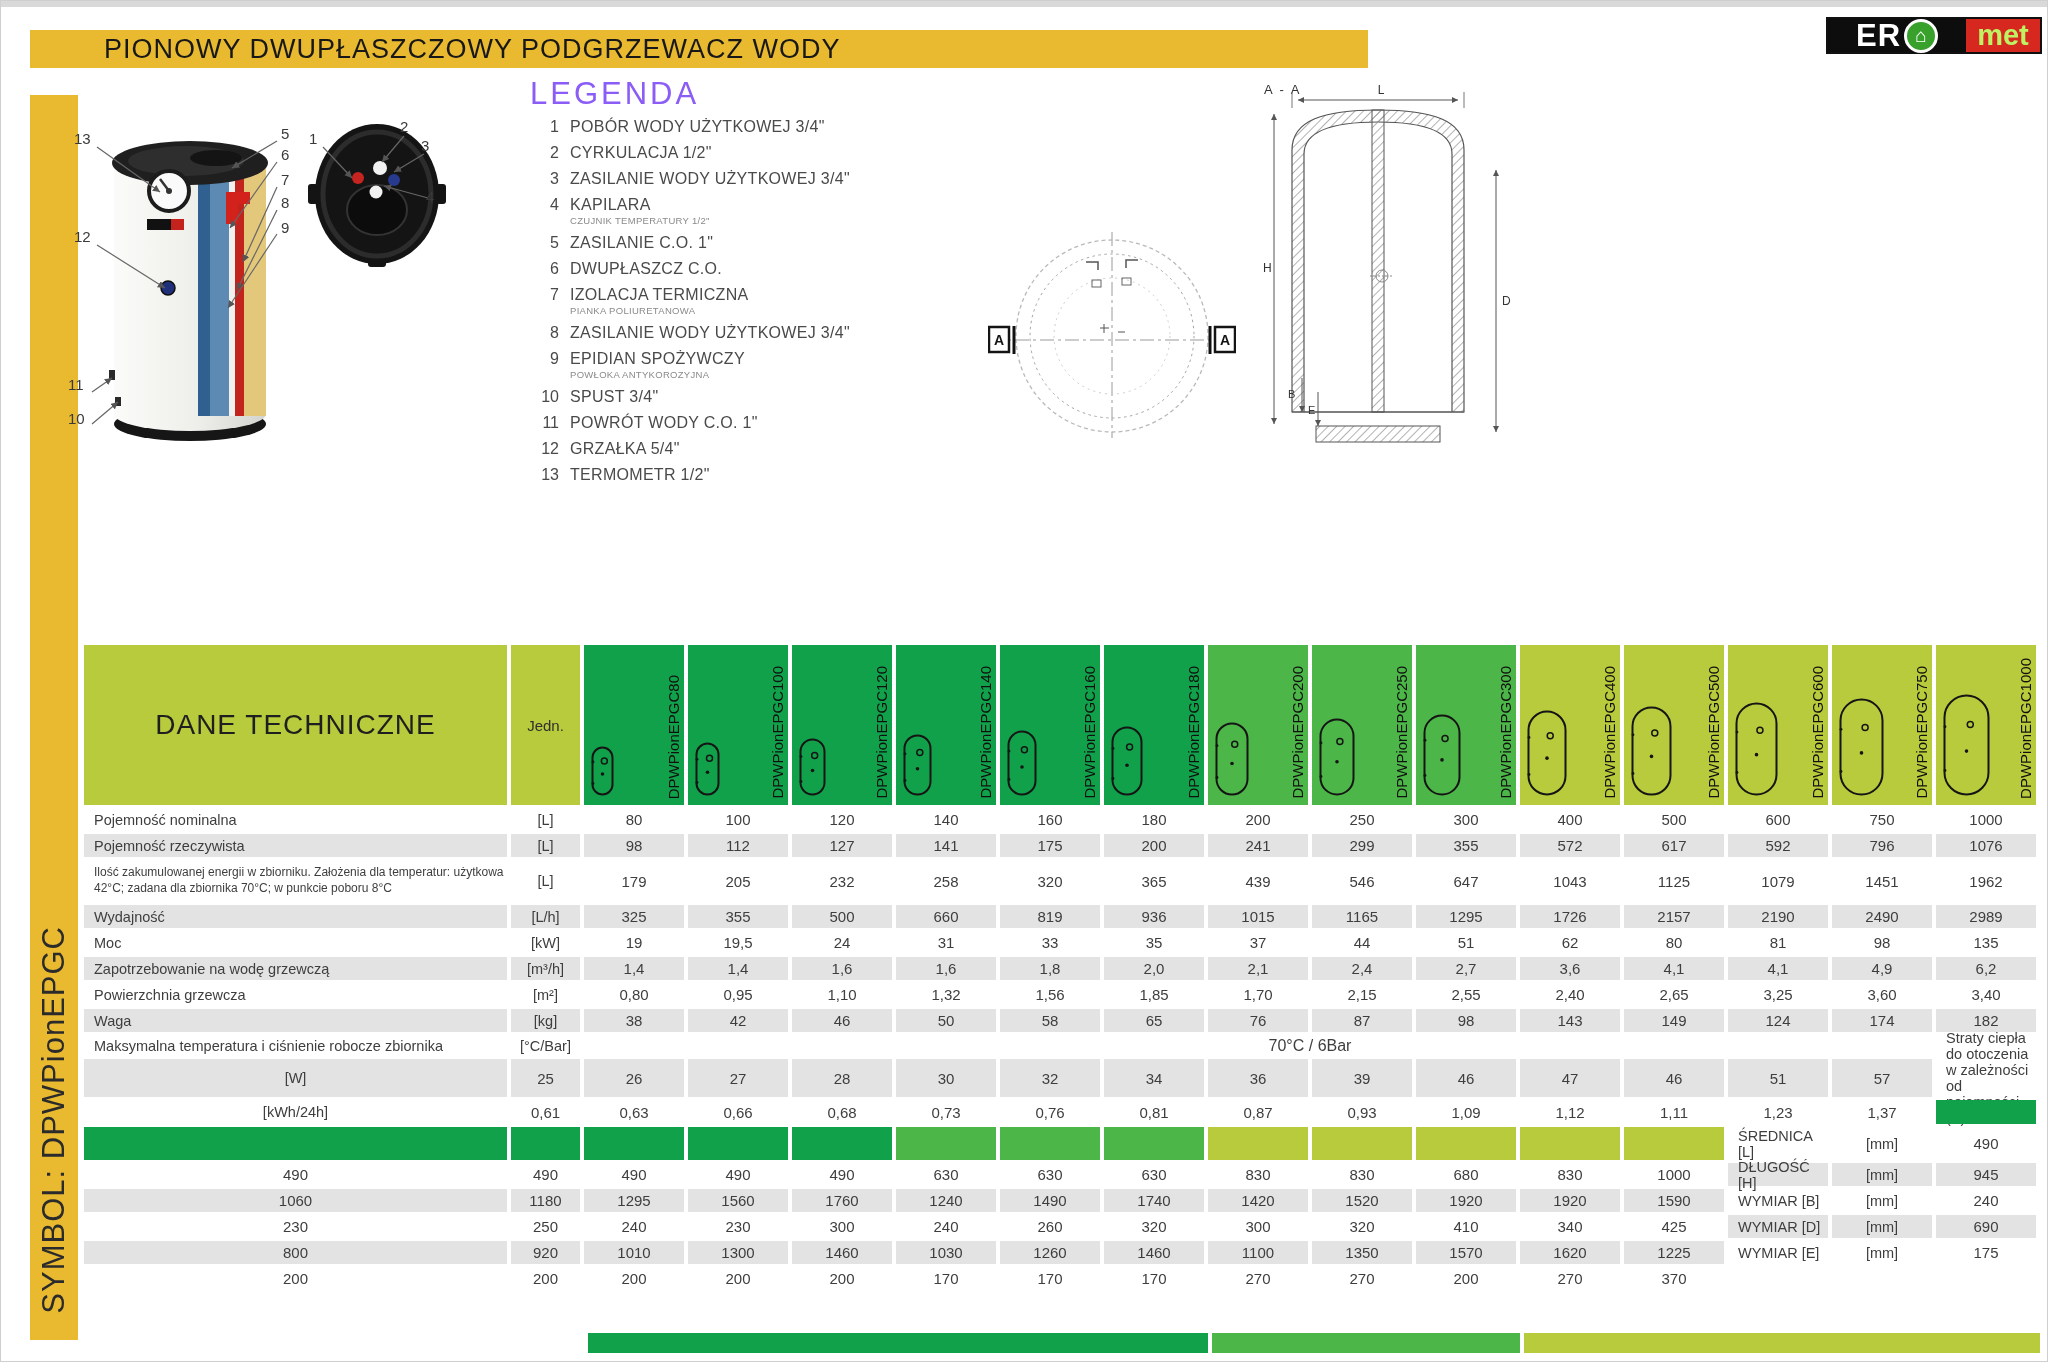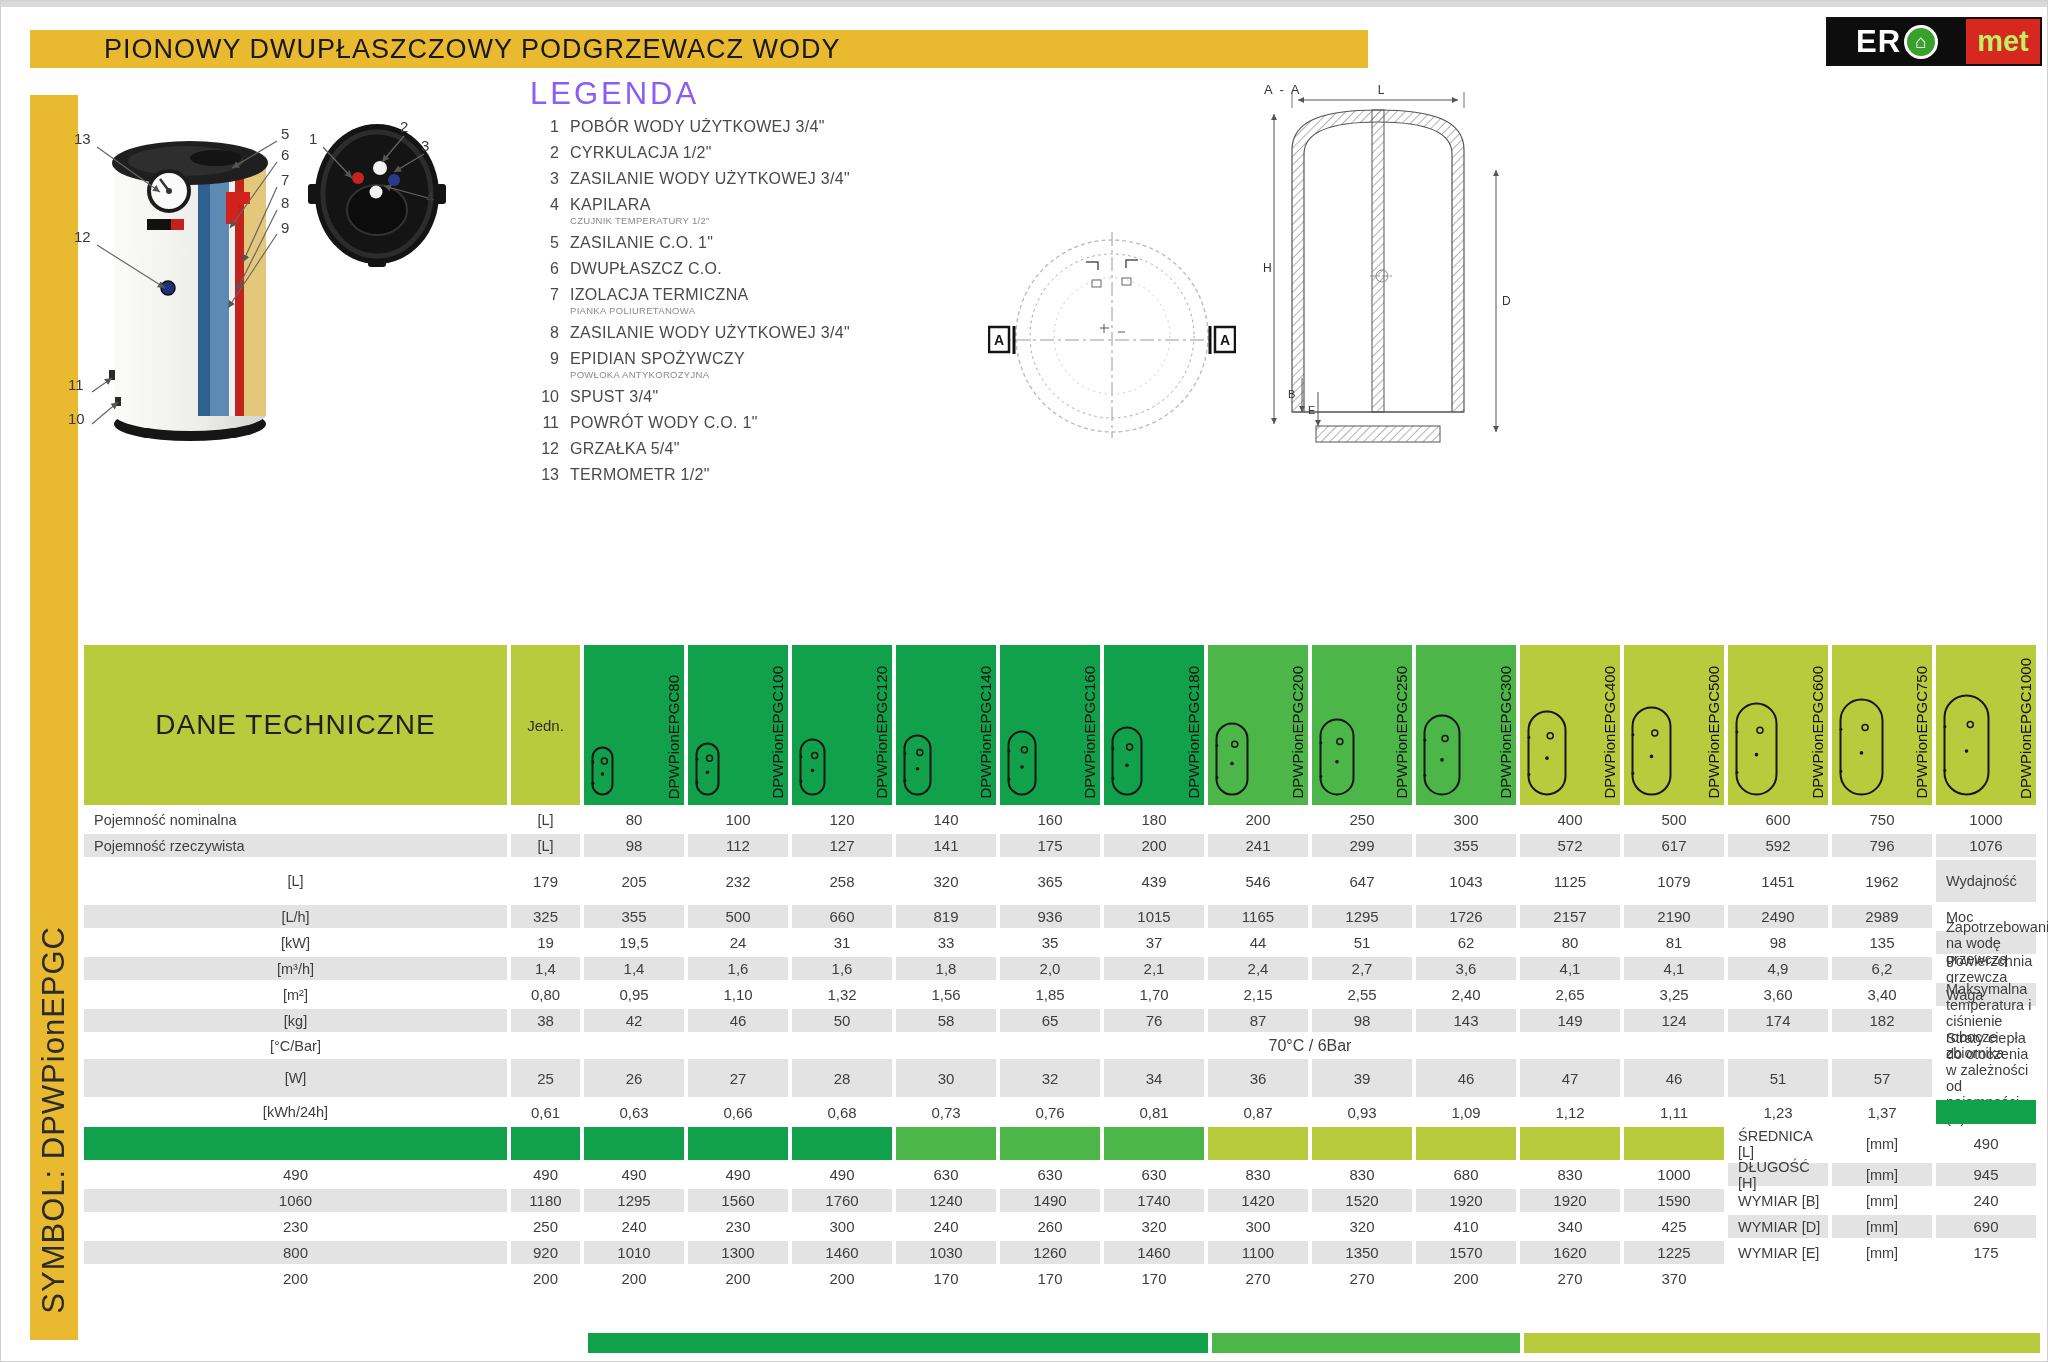--- a/index.html
+++ b/index.html
@@ -11,21 +11,21 @@
   
   .titlebar{position:absolute;left:30px;top:30px;width:1338px;height:38px;background:#e9ba30;
             display:flex;align-items:center;padding-left:74px;box-sizing:border-box;}
   .titlebar span{font-size:27px;color:#181818;letter-spacing:1px;white-space:nowrap;}
   .sidebar{position:absolute;left:30px;top:95px;width:48px;height:1245px;background:#e9ba30;}
   .sidebar-text{position:absolute;bottom:26px;left:50%;
                 writing-mode:vertical-rl;transform:translateX(-50%) rotate(180deg);
                 font-size:31px;color:#2b2b2b;letter-spacing:1px;white-space:nowrap;}
 
   
-  .logo{position:absolute;left:1826px;top:17px;width:216px;height:49px;border:2px solid #101010;
+  .logo{position:absolute;left:1826px;top:17px;width:216px;height:37px;border:2px solid #101010;
         display:flex;box-sizing:border-box;background:#0d0d0d;}
   .logo-black{flex:1;display:flex;align-items:center;justify-content:center;gap:3px;}
   .logo-er{color:#fff;font-size:31px;font-weight:bold;letter-spacing:1px;}
   .logo-o{width:34px;height:34px;border-radius:50%;background:#37a12c;border:3px solid #ffffff;
           color:#fff;display:flex;align-items:center;justify-content:center;font-size:19px;box-sizing:border-box;}
   .logo-red{width:74px;background:#d6281e;display:flex;align-items:center;justify-content:center;}
   .logo-met{color:#bef264;font-size:29px;font-weight:bold;}
 
   
   .legend-title{position:absolute;left:530px;top:76px;font-size:31px;color:#8b5cf6;letter-spacing:3px;}
@@ -451,20 +451,21 @@
     <div class="cell val shade">175</div>
     <div class="cell val shade">200</div>
     <div class="cell val shade">241</div>
     <div class="cell val shade">299</div>
     <div class="cell val shade">355</div>
     <div class="cell val shade">572</div>
     <div class="cell val shade">617</div>
     <div class="cell val shade">592</div>
     <div class="cell val shade">796</div>
     <div class="cell val shade">1076</div>
+    <div class="cell row-label small">Ilość zakumulowanej energii w zbiorniku. Założenia dla temperatur: użytkowa 42°C; zadana dla zbiornika 70°C; w punkcie poboru 8°C</div>
     <div class="cell row-unit">[L]</div>
     <div class="cell val">179</div>
     <div class="cell val">205</div>
     <div class="cell val">232</div>
     <div class="cell val">258</div>
     <div class="cell val">320</div>
     <div class="cell val">365</div>
     <div class="cell val">439</div>
     <div class="cell val">546</div>
     <div class="cell val">647</div>

